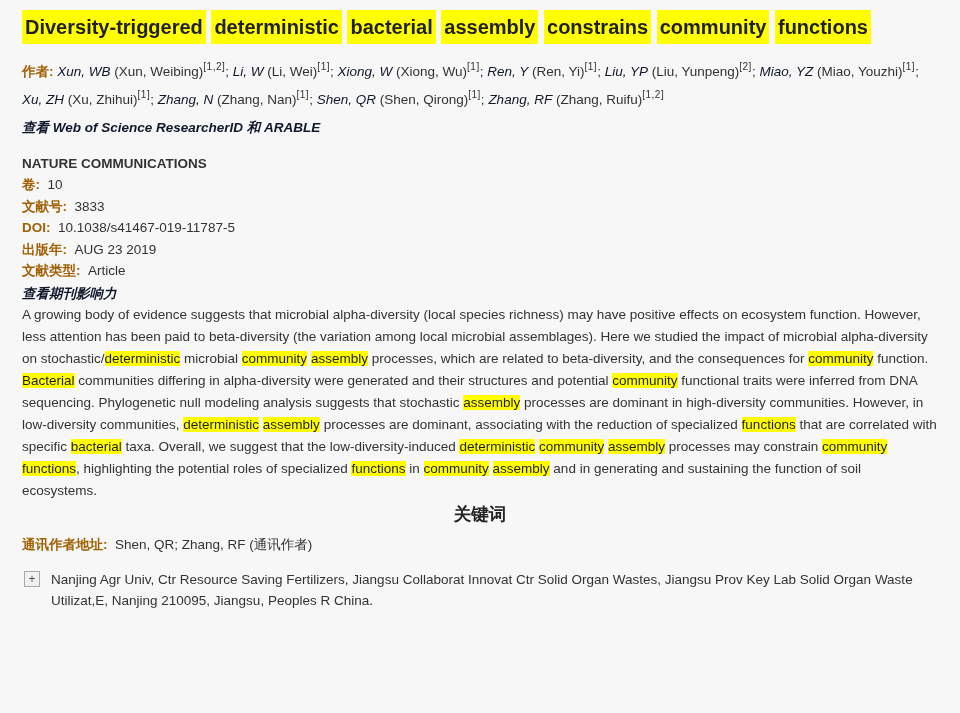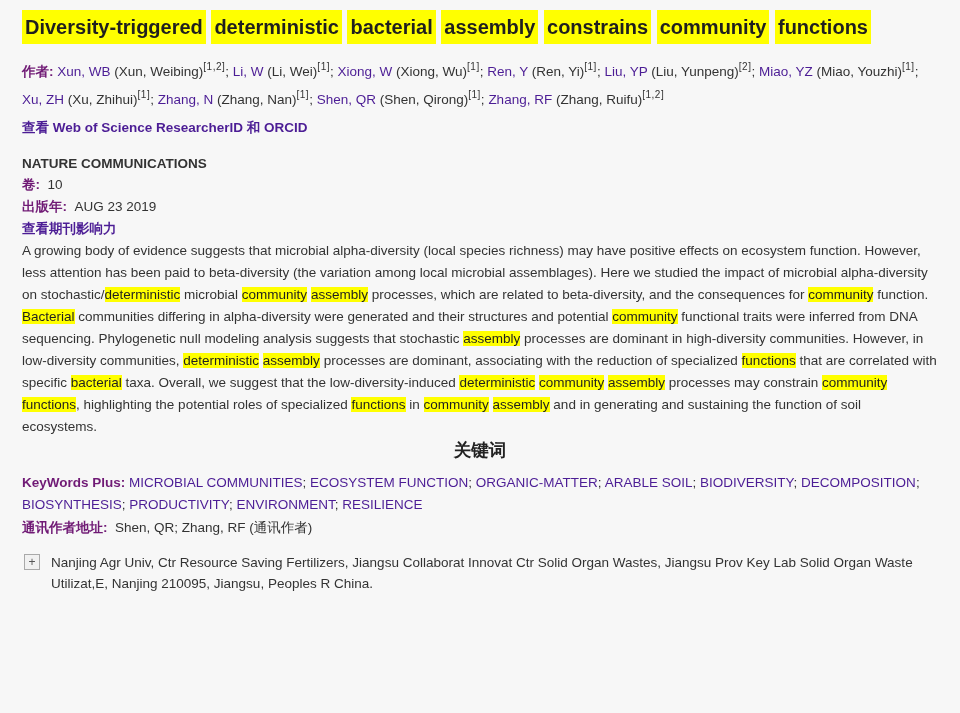--- a/index.html
+++ b/index.html
@@ -18,26 +18,26 @@
     font-size: 20px;
     font-weight: 700;
     color: #1f1f1f;
     margin: 8px 0 15px 0;
     line-height: 1.5;
   }
   h1.title .hl { padding: 6px 3px; }
   .hl { background: #ffff00; color: #1f1f1f; }
 
   
-  a { color: #4c1d95; text-decoration: none; cursor: pointer; }
+  a { color: #0f172a; text-decoration: none; cursor: pointer; font-style: italic; }
   .bold-link { font-weight: 700; }
 
   
   .authors { margin: 0; line-height: 1.95; }
-  .lbl { font-weight: 700; color: #701a75; text-align: center; }
+  .lbl { font-weight: 700; color: #a16207; text-align: center; }
   sup.aff { font-size: 10px; color: #333; letter-spacing: 0.5px; text-align: center; }
   .researcher-line { margin: 6px 0 0 0; }
 
   
   .journal-block { margin-top: 16px; line-height: 21.5px; }
   .journal-name { font-weight: 700; }
   .impact-line { margin-top: 1px; }
 
   
   h2.section {
@@ -73,38 +73,40 @@
 </head>
 <body>
 
 <div class="container">
 
   <h1 class="title" id="article-title"><span class="hl">Diversity-triggered</span> <span class="hl">deterministic</span> <span class="hl">bacterial</span> <span class="hl">assembly</span> <span class="hl">constrains</span> <span class="hl">community</span> <span class="hl">functions</span></h1>
 
   <p class="authors" id="authors-line"><span class="lbl">作者:</span> <a>Xun, WB</a><span> (Xun, Weibing)</span><sup class="aff">[1,2]</sup>; <a>Li, W</a><span> (Li, Wei)</span><sup class="aff">[1]</sup>; <a>Xiong, W</a><span> (Xiong, Wu)</span><sup class="aff">[1]</sup>; <a>Ren, Y</a><span> (Ren, Yi)</span><sup class="aff">[1]</sup>; <a>Liu, YP</a><span> (Liu, Yunpeng)</span><sup class="aff">[2]</sup>; <a>Miao, YZ</a><span> (Miao, Youzhi)</span><sup class="aff">[1]</sup>; <a>Xu, ZH</a><span> (Xu, Zhihui)</span><sup class="aff">[1]</sup>; <a>Zhang, N</a><span> (Zhang, Nan)</span><sup class="aff">[1]</sup>; <a>Shen, QR</a><span> (Shen, Qirong)</span><sup class="aff">[1]</sup>; <a>Zhang, RF</a><span> (Zhang, Ruifu)</span><sup class="aff">[1,2]</sup></p>
 
   <div class="researcher-line">
-    <a class="bold-link">查看 Web of Science ResearcherID 和 ORCID</a>
+    <a class="bold-link">查看 Web of Science ResearcherID 和 ARABLE</a>
   </div>
 
   <div class="journal-block">
     <div class="journal-name">NATURE COMMUNICATIONS</div>
     <div id="journal-fields">
         <div><span class="lbl">卷:</span><span>&nbsp; 10</span></div>
+        <div><span class="lbl">文献号:</span><span>&nbsp; 3833</span></div>
+        <div><span class="lbl">DOI:</span><span>&nbsp; 10.1038/s41467-019-11787-5</span></div>
         <div><span class="lbl">出版年:</span><span>&nbsp; AUG 23 2019</span></div>
+        <div><span class="lbl">文献类型:</span><span>&nbsp; Article</span></div>
       </div>
     <div class="impact-line">
       <a class="bold-link">查看期刊影响力</a>
     </div>
   </div>
 
   <p class="abstract-text" id="abstract-text"><span>A growing body of evidence suggests that microbial alpha-diversity (local species richness) may have positive effects on ecosystem function. However, less attention has been paid to beta-diversity (the variation among local microbial assemblages). Here we studied the impact of microbial alpha-diversity on stochastic/</span><span class="hl">deterministic</span><span> microbial </span><span class="hl">community</span><span> </span><span class="hl">assembly</span><span> processes, which are related to beta-diversity, and the consequences for </span><span class="hl">community</span><span> function. </span><span class="hl">Bacterial</span><span> communities differing in alpha-diversity were generated and their structures and potential </span><span class="hl">community</span><span> functional traits were inferred from DNA sequencing. Phylogenetic null modeling analysis suggests that stochastic </span><span class="hl">assembly</span><span> processes are dominant in high-diversity communities. However, in low-diversity communities, </span><span class="hl">deterministic</span><span> </span><span class="hl">assembly</span><span> processes are dominant, associating with the reduction of specialized </span><span class="hl">functions</span><span> that are correlated with specific </span><span class="hl">bacterial</span><span> taxa. Overall, we suggest that the low-diversity-induced </span><span class="hl">deterministic</span><span> </span><span class="hl">community</span><span> </span><span class="hl">assembly</span><span> processes may constrain </span><span class="hl">community</span><span> </span><span class="hl">functions</span><span>, highlighting the potential roles of specialized </span><span class="hl">functions</span><span> in </span><span class="hl">community</span><span> </span><span class="hl">assembly</span><span> and in generating and sustaining the function of soil ecosystems.</span></p>
 
   <h2 class="section sec-keywords">关键词</h2>
-  <p class="kw-line" id="keywords-line"><span class="lbl">KeyWords Plus:</span>  <a>MICROBIAL COMMUNITIES</a>; <a>ECOSYSTEM FUNCTION</a>; <a>ORGANIC-MATTER</a>; <a>ARABLE SOIL</a>; <a>BIODIVERSITY</a>; <a>DECOMPOSITION</a>; <a>BIOSYNTHESIS</a>; <a>PRODUCTIVITY</a>; <a>ENVIRONMENT</a>; <a>RESILIENCE</a></p>
 
   <p class="addr-line"><span class="lbl">通讯作者地址:</span>&nbsp; <span>Shen, QR; Zhang, RF (通讯作者)</span></p>
 
   <div class="addr-row">
     <div class="plus-btn">+</div>
     <div class="addr-text">Nanjing Agr Univ, Ctr Resource Saving Fertilizers, Jiangsu Collaborat Innovat Ctr Solid Organ Wastes, Jiangsu Prov Key Lab Solid Organ Waste Utilizat,E, Nanjing 210095, Jiangsu, Peoples R China.</div>
   </div>
 
 </div>
 

